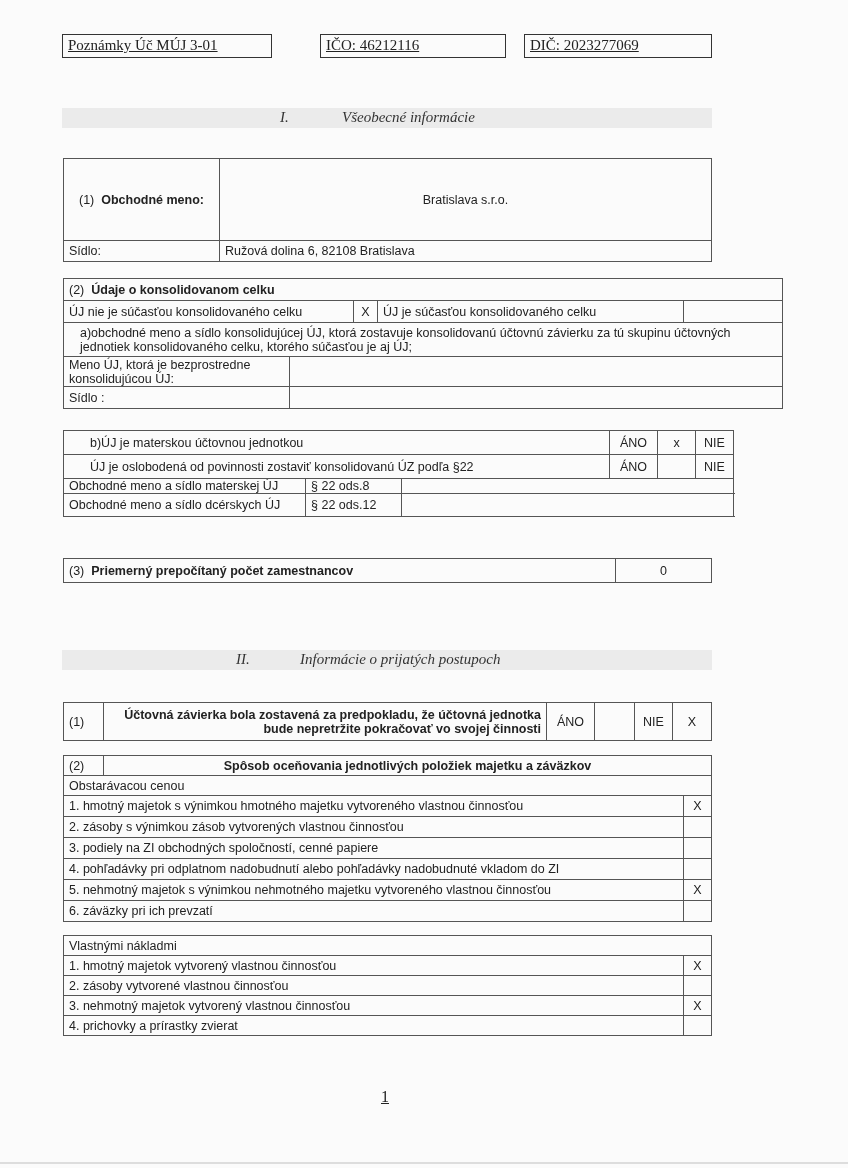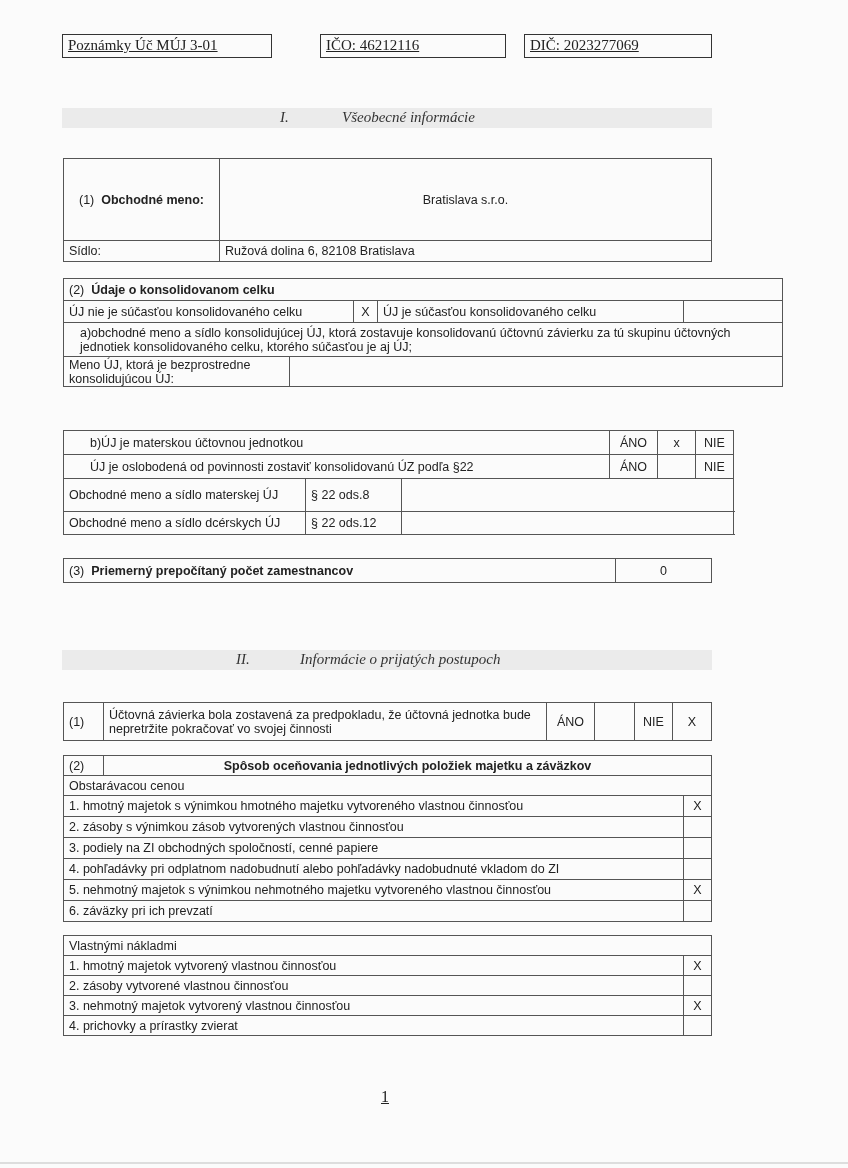--- a/index.html
+++ b/index.html
@@ -74,20 +74,24 @@
     <td>ÚJ je súčasťou konsolidovaného celku</td>
     <td class="c"></td>
   </tr>
   <tr style="height:34px;">
     <td colspan="5" class="wrap" style="padding-left:16px;">a)obchodné meno a sídlo konsolidujúcej ÚJ, ktorá zostavuje konsolidovanú účtovnú závierku za tú skupinu účtovných jednotiek konsolidovaného celku, ktorého súčasťou je aj ÚJ;</td>
   </tr>
   <tr style="height:30px;">
     <td class="wrap">Meno ÚJ, ktorá je bezprostredne konsolidujúcou ÚJ:</td>
     <td colspan="4"></td>
   </tr>
+  <tr style="height:22px;">
+    <td>Sídlo :</td>
+    <td colspan="4"></td>
+  </tr>
 </tbody>
   </table>
 
 <table style="left:63px;top:430px;width:649px;">
   <colgroup>
     <col style="width:242px">
       <col style="width:96px">
       <col style="width:208px">
     <col style="width:48px">
       <col style="width:38px">
@@ -102,21 +106,21 @@
     <td class="c">NIE</td>
     <td class="c"></td>
   </tr>
   <tr style="height:24px;">
     <td colspan="3" style="padding-left:26px;">ÚJ je oslobodená od povinnosti zostaviť konsolidovanú ÚZ podľa §22</td>
     <td class="c">ÁNO</td>
     <td class="c"></td>
     <td class="c">NIE</td>
     <td class="c"></td>
   </tr>
-  <tr style="height:33px;">
+  <tr style="height:15px;">
     <td>Obchodné meno a sídlo materskej ÚJ</td>
     <td>§ 22 ods.8</td>
     <td colspan="5"></td>
   </tr>
   <tr style="height:23px;">
     <td>Obchodné meno a sídlo dcérskych ÚJ</td>
     <td>§ 22 ods.12</td>
     <td colspan="5"></td>
   </tr>
 </tbody>
@@ -148,21 +152,21 @@
     <col style="width:40px">
       <col style="width:443px">
       <col style="width:48px">
     <col style="width:40px">
       <col style="width:38px">
       <col>
   </colgroup>
   <tbody>
       <tr style="height:38px;">
     <td>(1)</td>
-    <td class="wrap" style="font-weight:normal;">Účtovná závierka bola zostavená za predpokladu, že účtovná jednotka bude nepretržite pokračovať vo svojej činnosti</td>
+    <td class="wrap" style="font-weight:bold;text-align:right;">Účtovná závierka bola zostavená za predpokladu, že účtovná jednotka bude nepretržite pokračovať vo svojej činnosti</td>
     <td class="c">ÁNO</td>
     <td class="c"></td>
     <td class="c">NIE</td>
     <td class="c">X</td>
   </tr>
 </tbody>
   </table>
 
 <table style="left:63px;top:755px;width:649px;">
   <colgroup>

